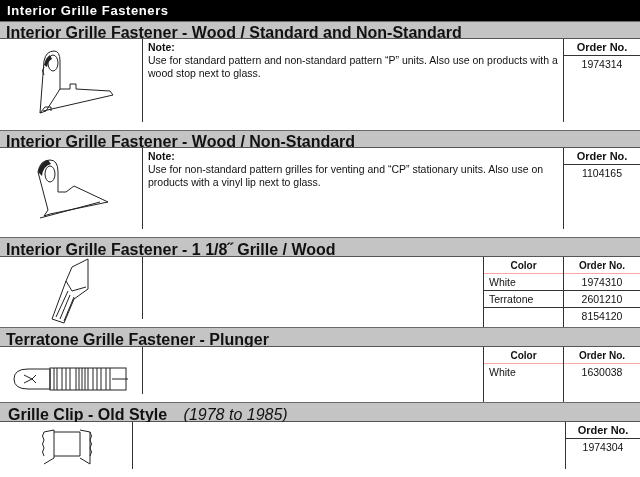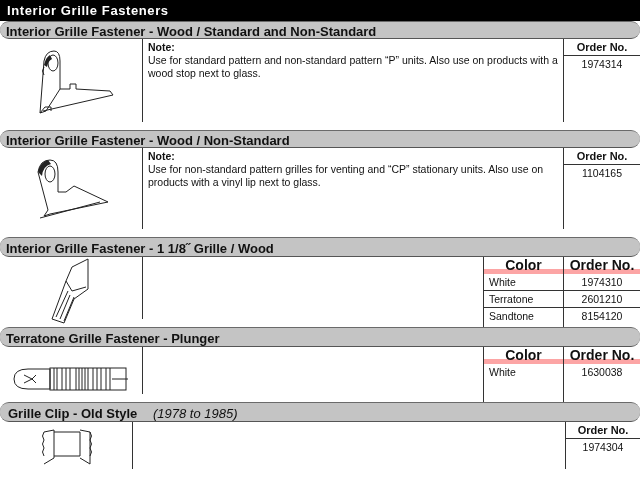--- a/index.html
+++ b/index.html
@@ -14,36 +14,35 @@
       position: absolute; left: 0; top: 0; width: 640px; height: 21px;
       background: #000; color: #fff;
       font-weight: bold; font-size: 13px; letter-spacing: 0.6px;
       padding: 3px 0 0 7px;
     }
     .sec-header {
       position: absolute; left: 0; width: 640px;
       background: #c4c4c4;
       border-top: 1px solid #6a6a6a;
       border-bottom: 1px solid #555;
-      font-weight: bold; font-size: 13px;
+      font-weight: bold; font-size: 16px;
       padding: 2px 0 0 6px;
       white-space: nowrap;
-      border-radius: 9px;
     }
     .sec-header .sub { font-weight: normal; font-style: italic; margin-left: 12px; }
     .sec-body { position: absolute; left: 0; width: 640px; background: #fff; }
     .cell { position: absolute; top: 0; bottom: 8px; }
     .img-cell { left: 0; border-right: 1px solid #333; }
     .note-cell { padding: 2px 0 0 5px; font-size: 10.5px; line-height: 13px; }
     .note-title { font-weight: bold; }
     .order-cell { border-left: 1px solid #333; text-align: center; font-size: 10.5px; }
     .order-head { font-weight: bold; height: 17px; line-height: 17px; border-bottom: 1px solid #333; font-size: 11px; }
     .order-val { padding-top: 2px; }
     .color-table { position: absolute; top: 0; bottom: 0; border-left: 1px solid #333; }
-    .ct-head { font-weight: bold; font-size: 14px; height: 17px; line-height: 17px; text-align: center; border-bottom: 5px solid #fca5a5; }
+    .ct-head { font-weight: bold; font-size: 10px; height: 17px; line-height: 17px; text-align: center; border-bottom: 1px solid #fca5a5; }
     .ct-row { font-size: 10.5px; height: 17px; line-height: 16px; border-bottom: 1px solid #333; padding-left: 5px; }
     .ct-row.last { border-bottom: none; }
     .oc-row { font-size: 10.5px; height: 17px; line-height: 17px; border-bottom: 1px solid #333; text-align: center; }
     .oc-row.last { border-bottom: none; }
     svg { position: absolute; }
   </style>
 </head>
 <body>
 
 <div class="titlebar">Interior Grille Fasteners</div>
@@ -110,21 +109,20 @@
         <path d="M56 60 l12 -26"></path>
         <path d="M60 62 l10 -24"></path>
         <path d="M64 64 l10 -24"></path>
       </g>
     </svg>
   </div>
   <div class="color-table" style="left:483px;width:80px;">
     <div class="ct-head">Color</div>
     <div class="ct-row">White</div>
     <div class="ct-row">Terratone</div>
-    <div class="ct-row last">Sandtone</div>
   </div>
   <div class="color-table" style="left:563px;width:77px;">
     <div class="ct-head">Order No.</div>
     <div class="oc-row">1974310</div>
     <div class="oc-row">2601210</div>
     <div class="oc-row last">8154120</div>
   </div>
 </div>
 
 <div class="sec-header" style="top:327px;height:20px;padding-top:3px;">

